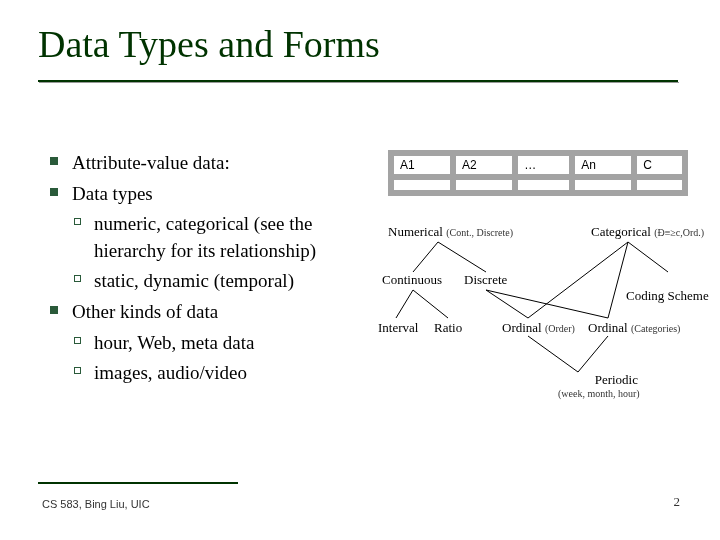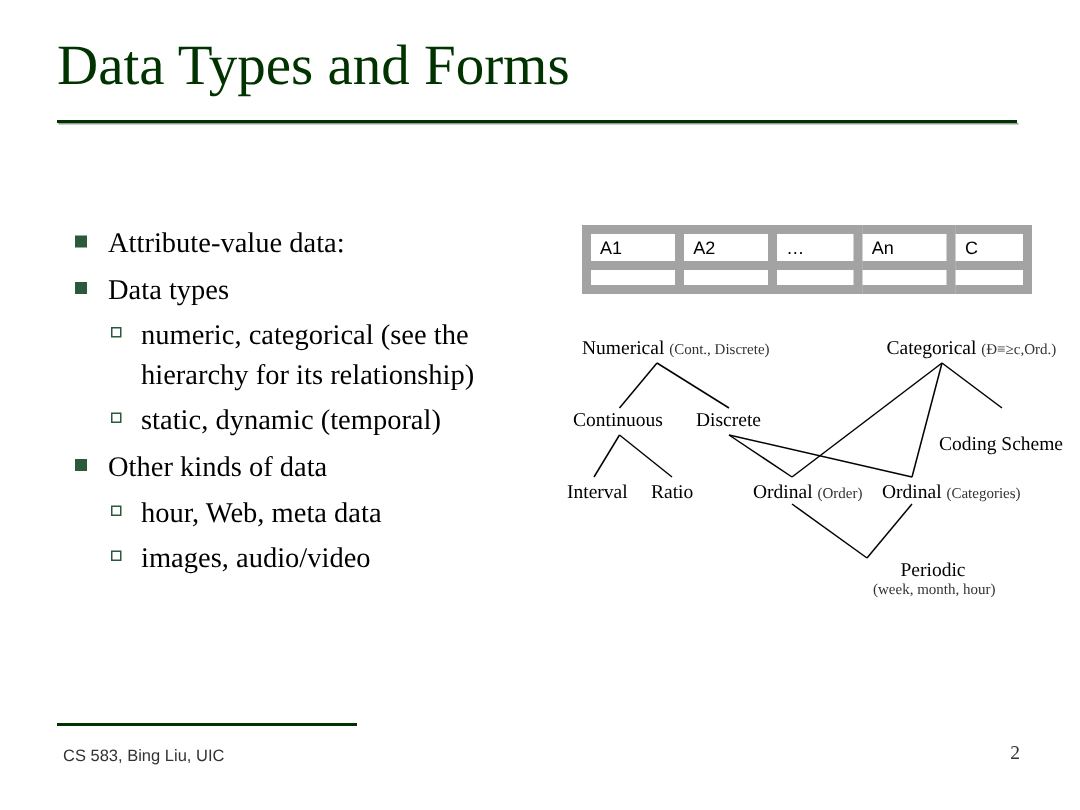--- a/index.html
+++ b/index.html
@@ -122,21 +122,21 @@
     <div class="node" style="left:56px; top:110px;">Ratio</div>
     <div class="node" style="left:124px; top:110px;">
       <span>Ordinal</span>
       <span class="small">(Order)</span>
     </div>
     <div class="node" style="left:210px; top:110px;">
       <span>Ordinal</span>
       <span class="small">(Categories)</span>
     </div>
 
-    <div class="node" style="left:180px; top:162px; text-align:center;margin-left:24px;">
+    <div class="node" style="left:180px; top:162px; text-align:right;">
       <div>Periodic</div>
       <div class="small" style="max-width:80px;">(week, month, hour)</div>
     </div>
   </div>
 
   <div class="footer-line"></div>
   <div class="footer-left">CS 583, Bing Liu, UIC</div>
   <div class="footer-right">2</div>
 
 </div>

